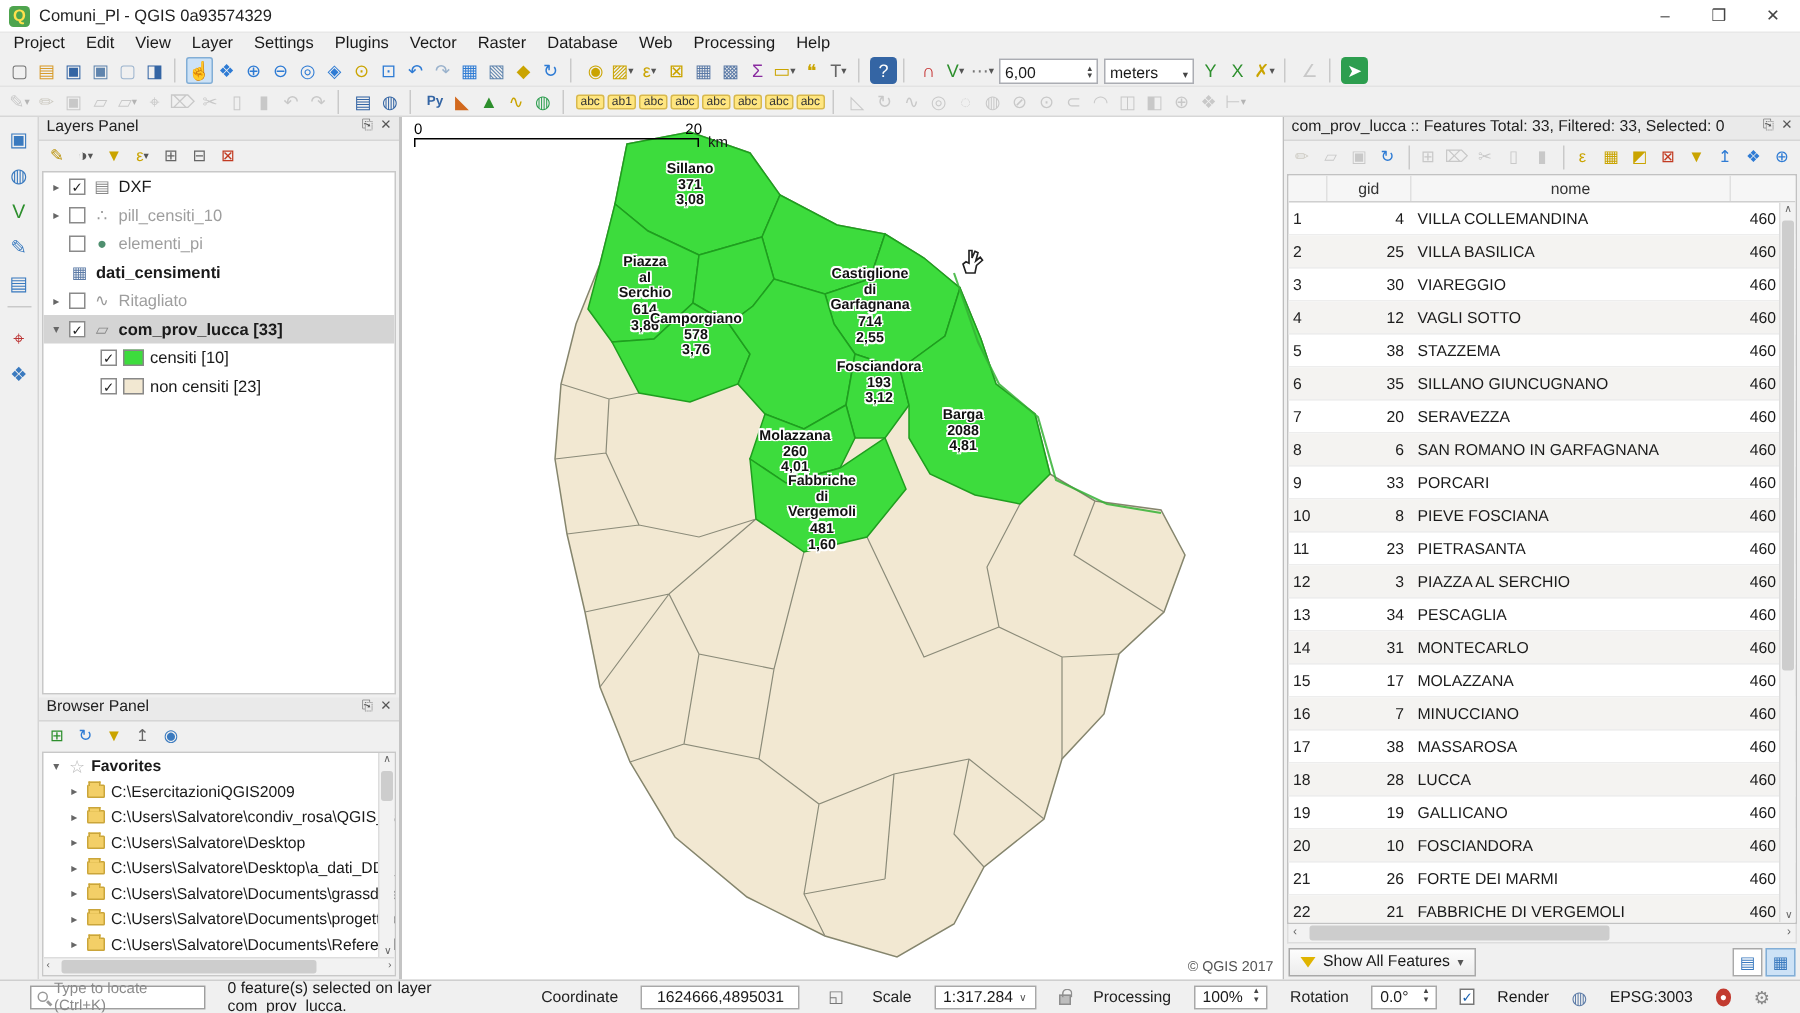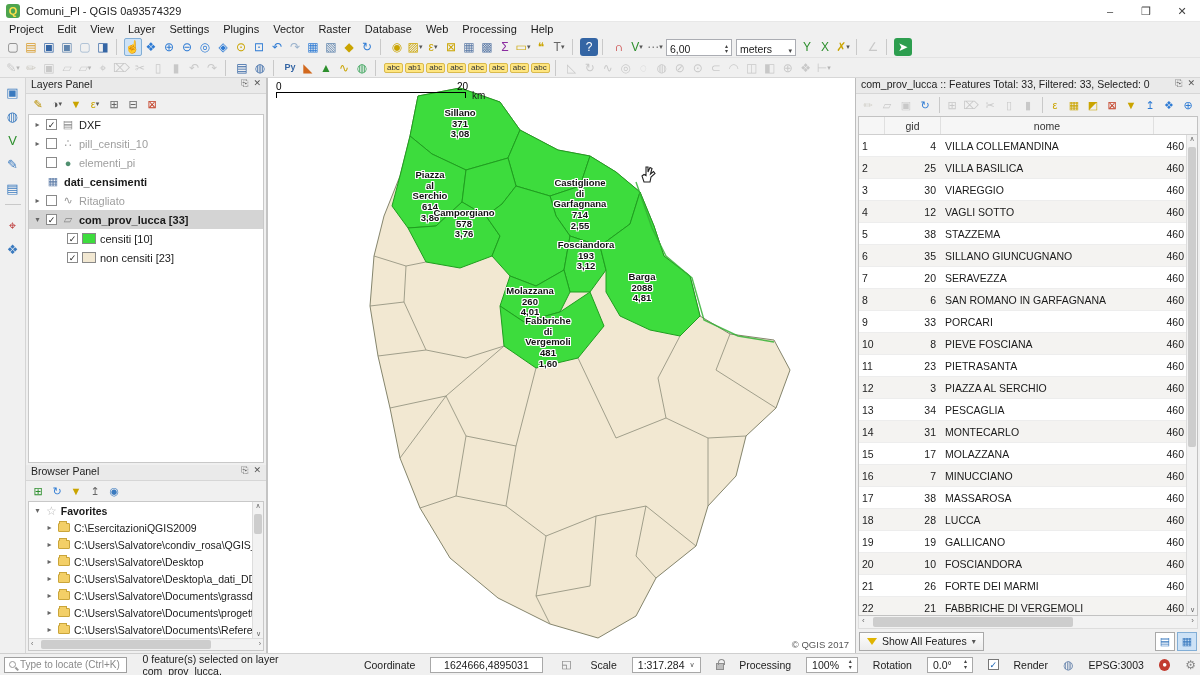--- a/index.html
+++ b/index.html
@@ -87,21 +87,21 @@
 .c-extra{width:32px;text-align:right;padding-right:2px;flex:none}
 .c-scroll{width:11px;flex:none}
 .attrvscroll{position:absolute;right:0;top:18px;bottom:0;width:11px;background:#f2f2f2;border-left:1px solid #ddd;font-size:7px;color:#666;text-align:center}
 .attrhscroll{height:13px;margin:0 2px;background:#f2f2f2;border:1px solid #ddd;border-top:none;position:relative;font-size:8px;color:#666}
 .attrbottom{height:24px;display:flex;align-items:center;padding:0 3px;gap:4px}
 .saf{height:19px;border:1px solid #a9a9a9;background:linear-gradient(#fdfdfd,#ececec);display:flex;align-items:center;gap:5px;padding:0 7px;font-size:10.5px}
 .funnel{width:0;height:0;border-left:5px solid transparent;border-right:5px solid transparent;border-top:7px solid #e0b400}
 .viewbtn{width:20px;height:19px;border:1px solid #a9a9a9;display:flex;align-items:center;justify-content:center;font-size:11px;color:#3a7abf;background:#fff}
 .viewbtn.on{background:#cde2f6;border-color:#82aed6}
 
-.statusbar{position:absolute;left:0;right:0;bottom:0;height:22px;background:#f0f0f0;border-top:1px solid #cfcfcf;display:flex;align-items:center;gap:15px;padding:0 4px;font-size:10.5px}
+.statusbar{position:absolute;left:0;right:0;bottom:0;height:22px;background:#f0f0f0;border-top:1px solid #cfcfcf;display:flex;align-items:center;gap:15px;padding:0 20px;font-size:10.5px}
 .locate{width:130px;height:16px;border:1px solid #9f9f9f;background:#fff;color:#8a8a8a;display:flex;align-items:center;gap:4px;padding:0 4px;font-size:10px}
 .mag{width:7px;height:7px;border:1.5px solid #999;border-radius:50%;position:relative;flex:none}
 .mag::after{content:"";position:absolute;width:4px;height:1.5px;background:#999;transform:rotate(45deg);left:5px;top:6px}
 .sbox{height:16px;background:#fff;border:1px solid #a8a8a8;display:flex;align-items:center;justify-content:center;padding:0 5px;gap:4px}
 .sblabel{color:#222}
 .lock{width:9px;height:7px;background:#bdbdbd;border:1px solid #8e8e8e;position:relative;margin-top:3px}
 .lock::before{content:"";position:absolute;top:-5px;left:1px;width:5px;height:5px;border:1.5px solid #8e8e8e;border-bottom:none;border-radius:4px 4px 0 0}
 .sb-check{width:11px;height:11px;border:1px solid #777;background:#fff;font-size:9px;line-height:10px;text-align:center;color:#1a62b0}
 .msgicon{width:12px;height:12px;border-radius:50%;background:#c23b30;color:#fff;font-size:8px;line-height:12px;text-align:center}
 svg .censiti{fill:var(--censiti);stroke:#1f9e1f;stroke-width:1}

